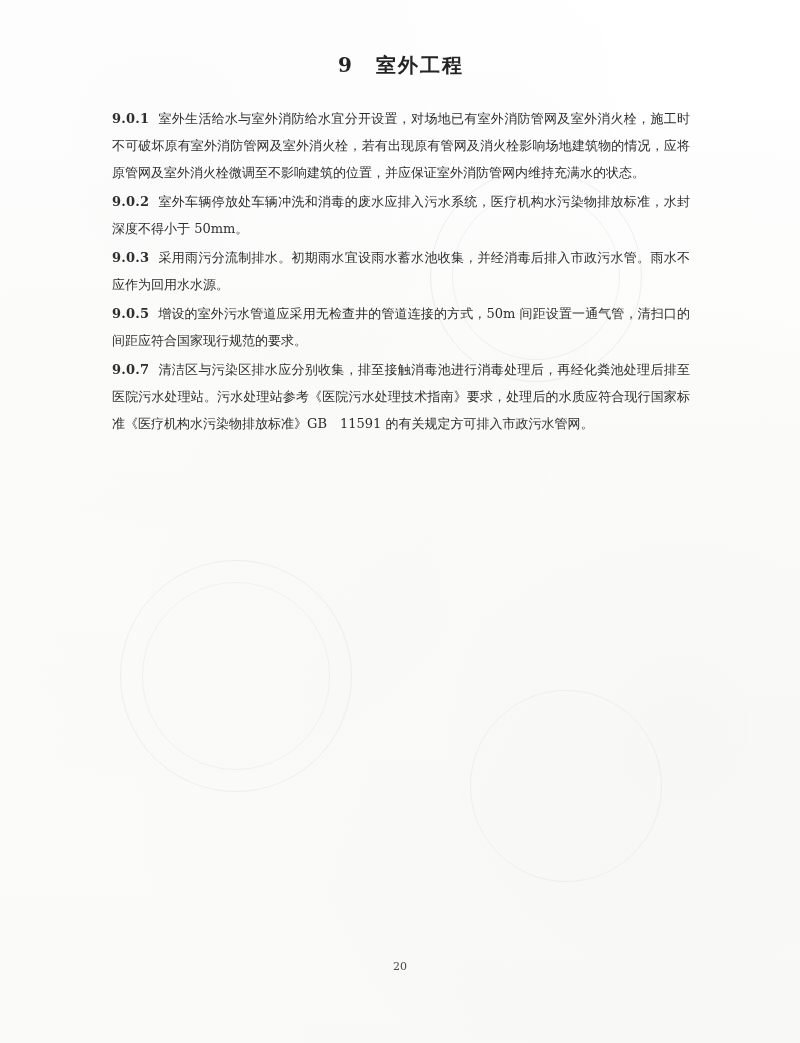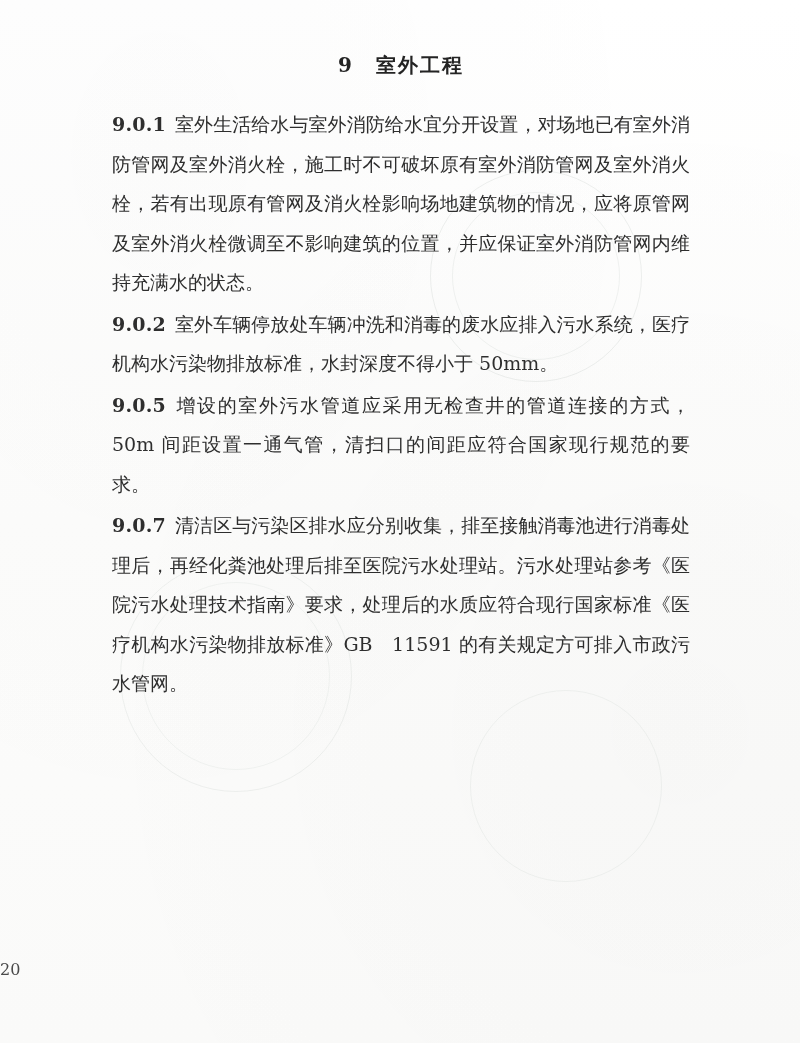--- a/index.html
+++ b/index.html
@@ -55,39 +55,39 @@
   .doc-title {
     text-align: center;
     font-size: 20px;
     font-weight: bold;
     letter-spacing: 2px;
     margin: 0 0 26px 0;
     color: #232323;
     font-family: "DejaVu Serif", "Liberation Serif", serif;
   }
   .clause {
-    font-size: 19px;
+    font-size: 13px;
     line-height: 2.08;
     margin: 0 0 2px 0;
     text-align: justify;
     text-justify: inter-ideograph;
     color: #2e2e2e;
   }
   .clause-num {
     font-weight: bold;
     margin-right: 9px;
     letter-spacing: 0.2px;
   }
   .page-number {
     position: absolute;
     left: 0;
     top: 960px;
     width: 800px;
-    text-align: left;
-    font-size: 16px;
+    text-align: center;
+    font-size: 11px;
     color: #4a4a4a;
   }
 </style>
 </head>
 <body>
 
 <div class="page">
   <div class="paper-tint"></div>
   <div class="watermark wm1"></div>
   <div class="watermark wm2"></div>
@@ -98,20 +98,23 @@
   <div class="content">
     <h1 class="doc-title">9　室外工程</h1>
 
     <p class="clause">
       <span class="clause-num">9.0.1</span><span>室外生活给水与室外消防给水宜分开设置，对场地已有室外消防管网及室外消火栓，施工时不可破坏原有室外消防管网及室外消火栓，若有出现原有管网及消火栓影响场地建筑物的情况，应将原管网及室外消火栓微调至不影响建筑的位置，并应保证室外消防管网内维持充满水的状态。</span>
     </p>
     <p class="clause">
       <span class="clause-num">9.0.2</span><span>室外车辆停放处车辆冲洗和消毒的废水应排入污水系统，医疗机构水污染物排放标准，水封深度不得小于 50mm。</span>
     </p>
     <p class="clause">
+      <span class="clause-num">9.0.3</span><span>采用雨污分流制排水。初期雨水宜设雨水蓄水池收集，并经消毒后排入市政污水管。雨水不应作为回用水水源。</span>
+    </p>
+    <p class="clause">
       <span class="clause-num">9.0.5</span><span>增设的室外污水管道应采用无检查井的管道连接的方式，50m 间距设置一通气管，清扫口的间距应符合国家现行规范的要求。</span>
     </p>
     <p class="clause">
       <span class="clause-num">9.0.7</span><span>清洁区与污染区排水应分别收集，排至接触消毒池进行消毒处理后，再经化粪池处理后排至医院污水处理站。污水处理站参考《医院污水处理技术指南》要求，处理后的水质应符合现行国家标准《医疗机构水污染物排放标准》GB　11591 的有关规定方可排入市政污水管网。</span>
     </p>
   </div>
 
   <div class="page-number">20</div>
 </div>
 

